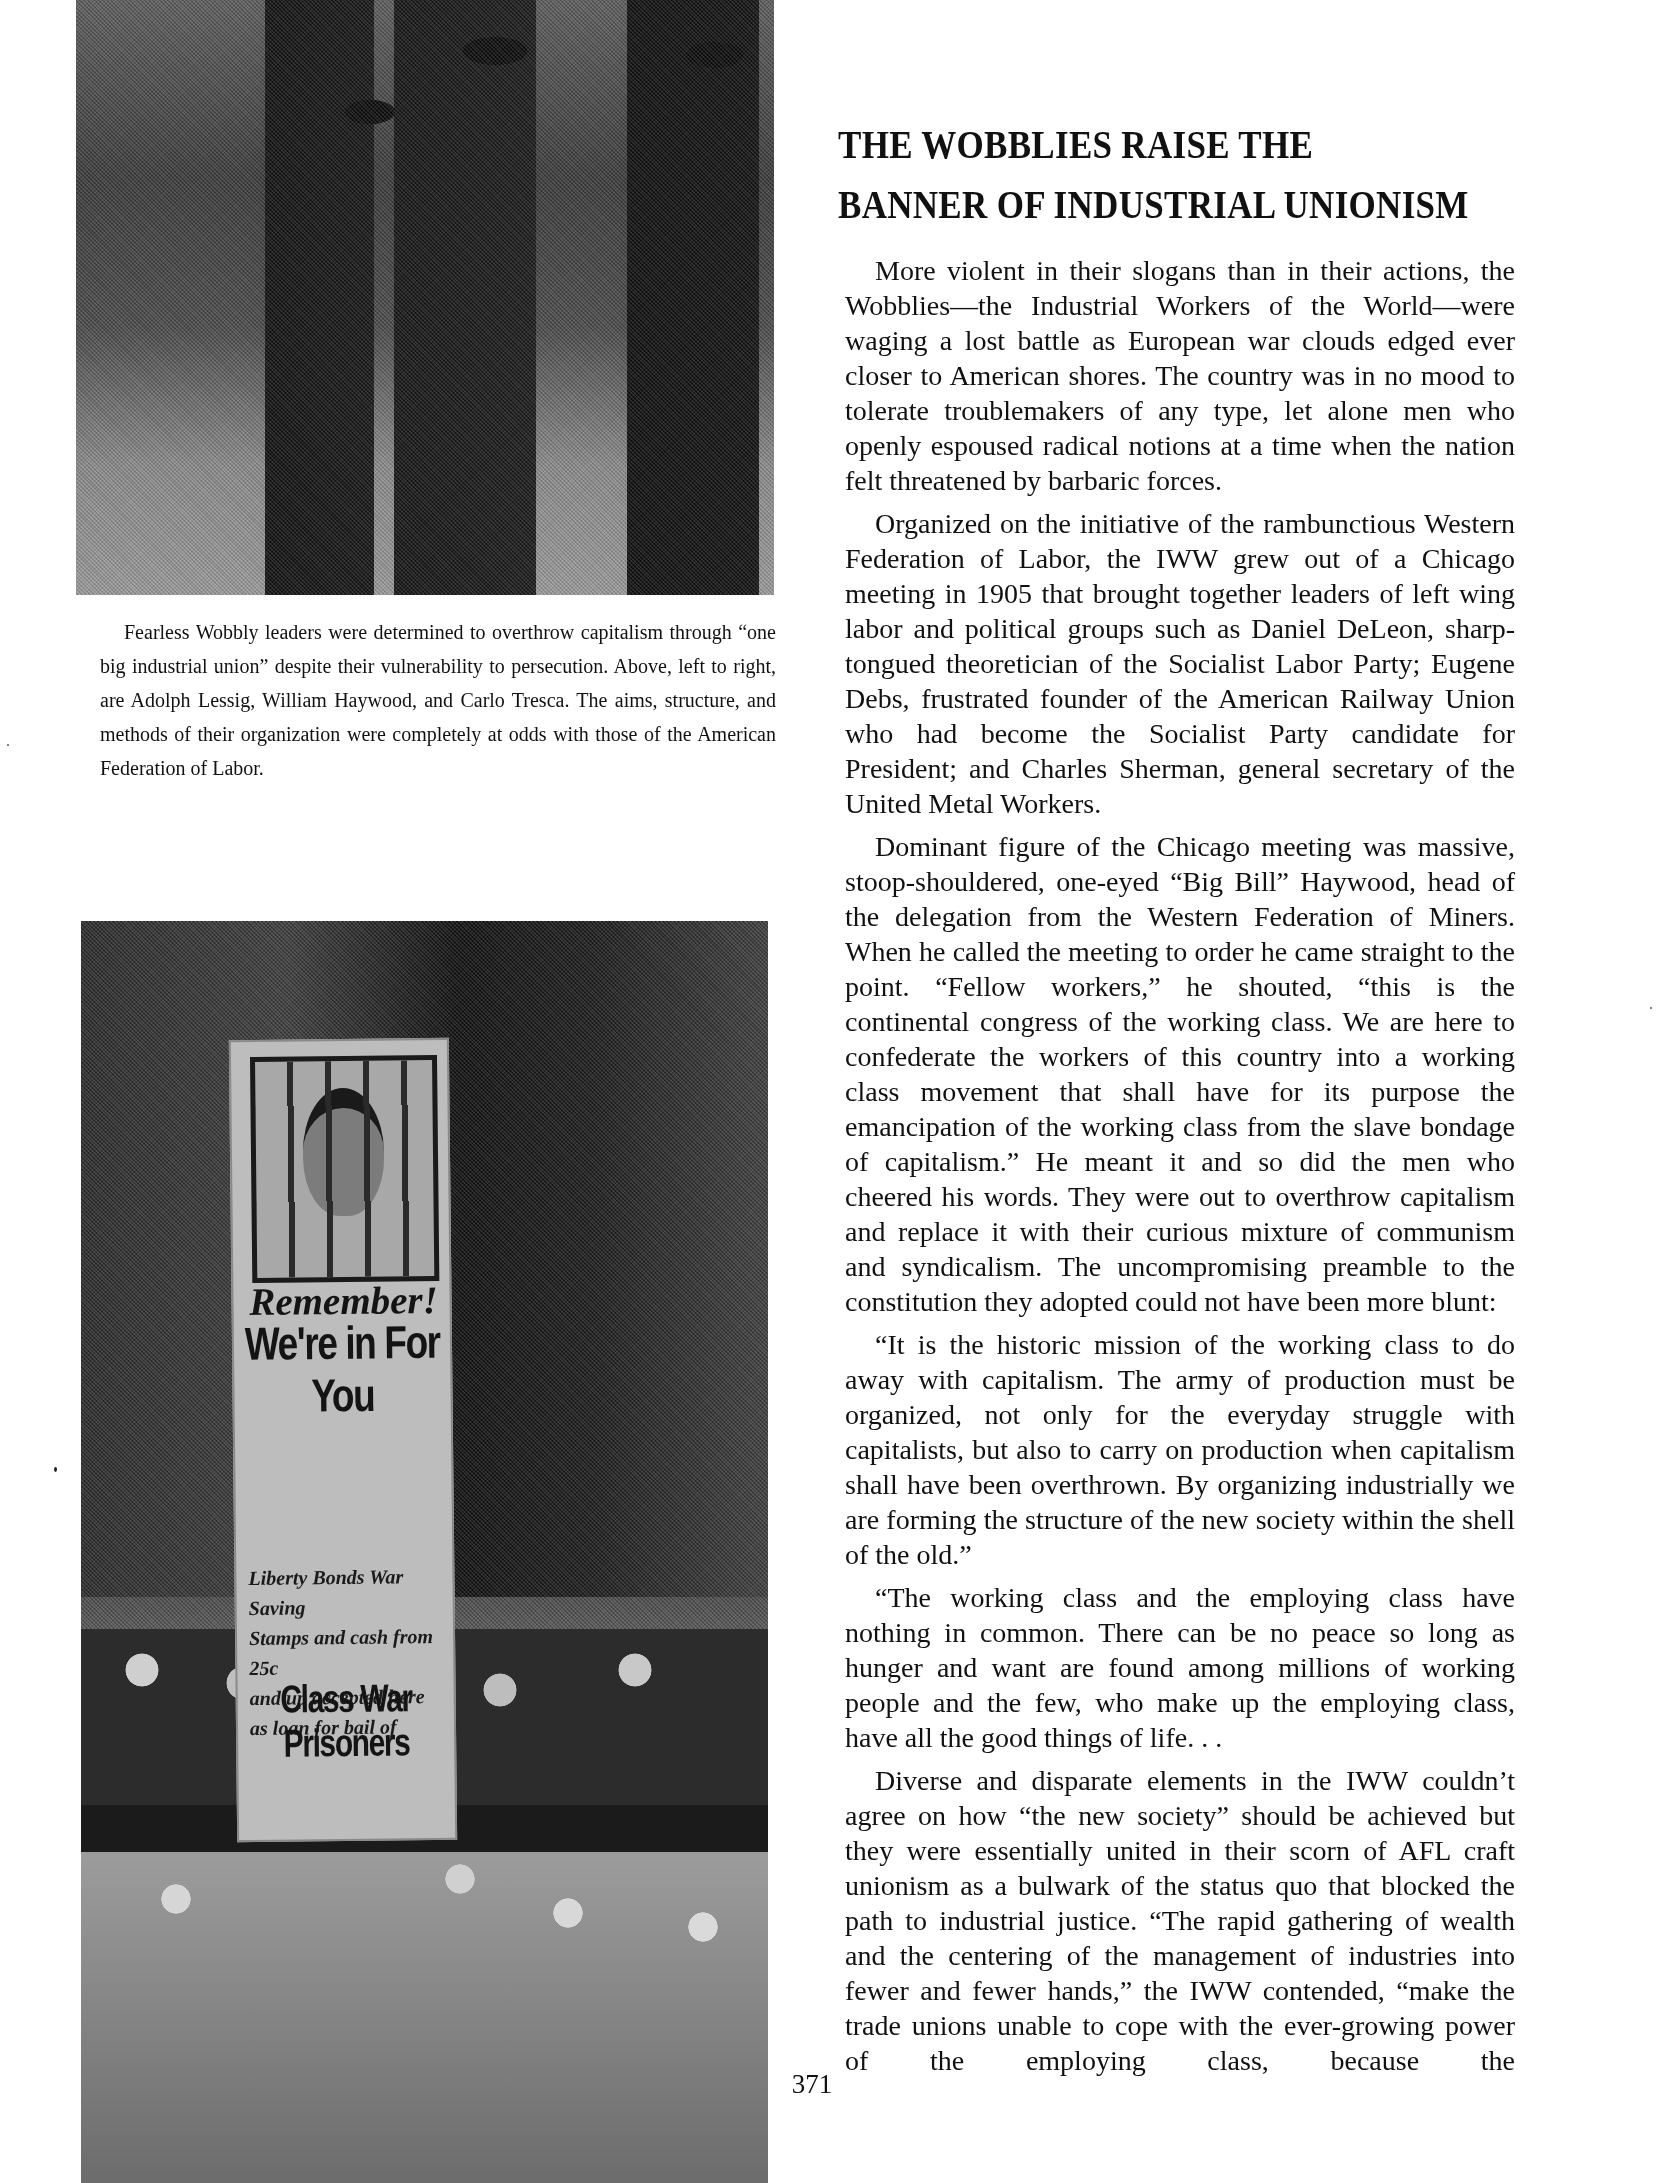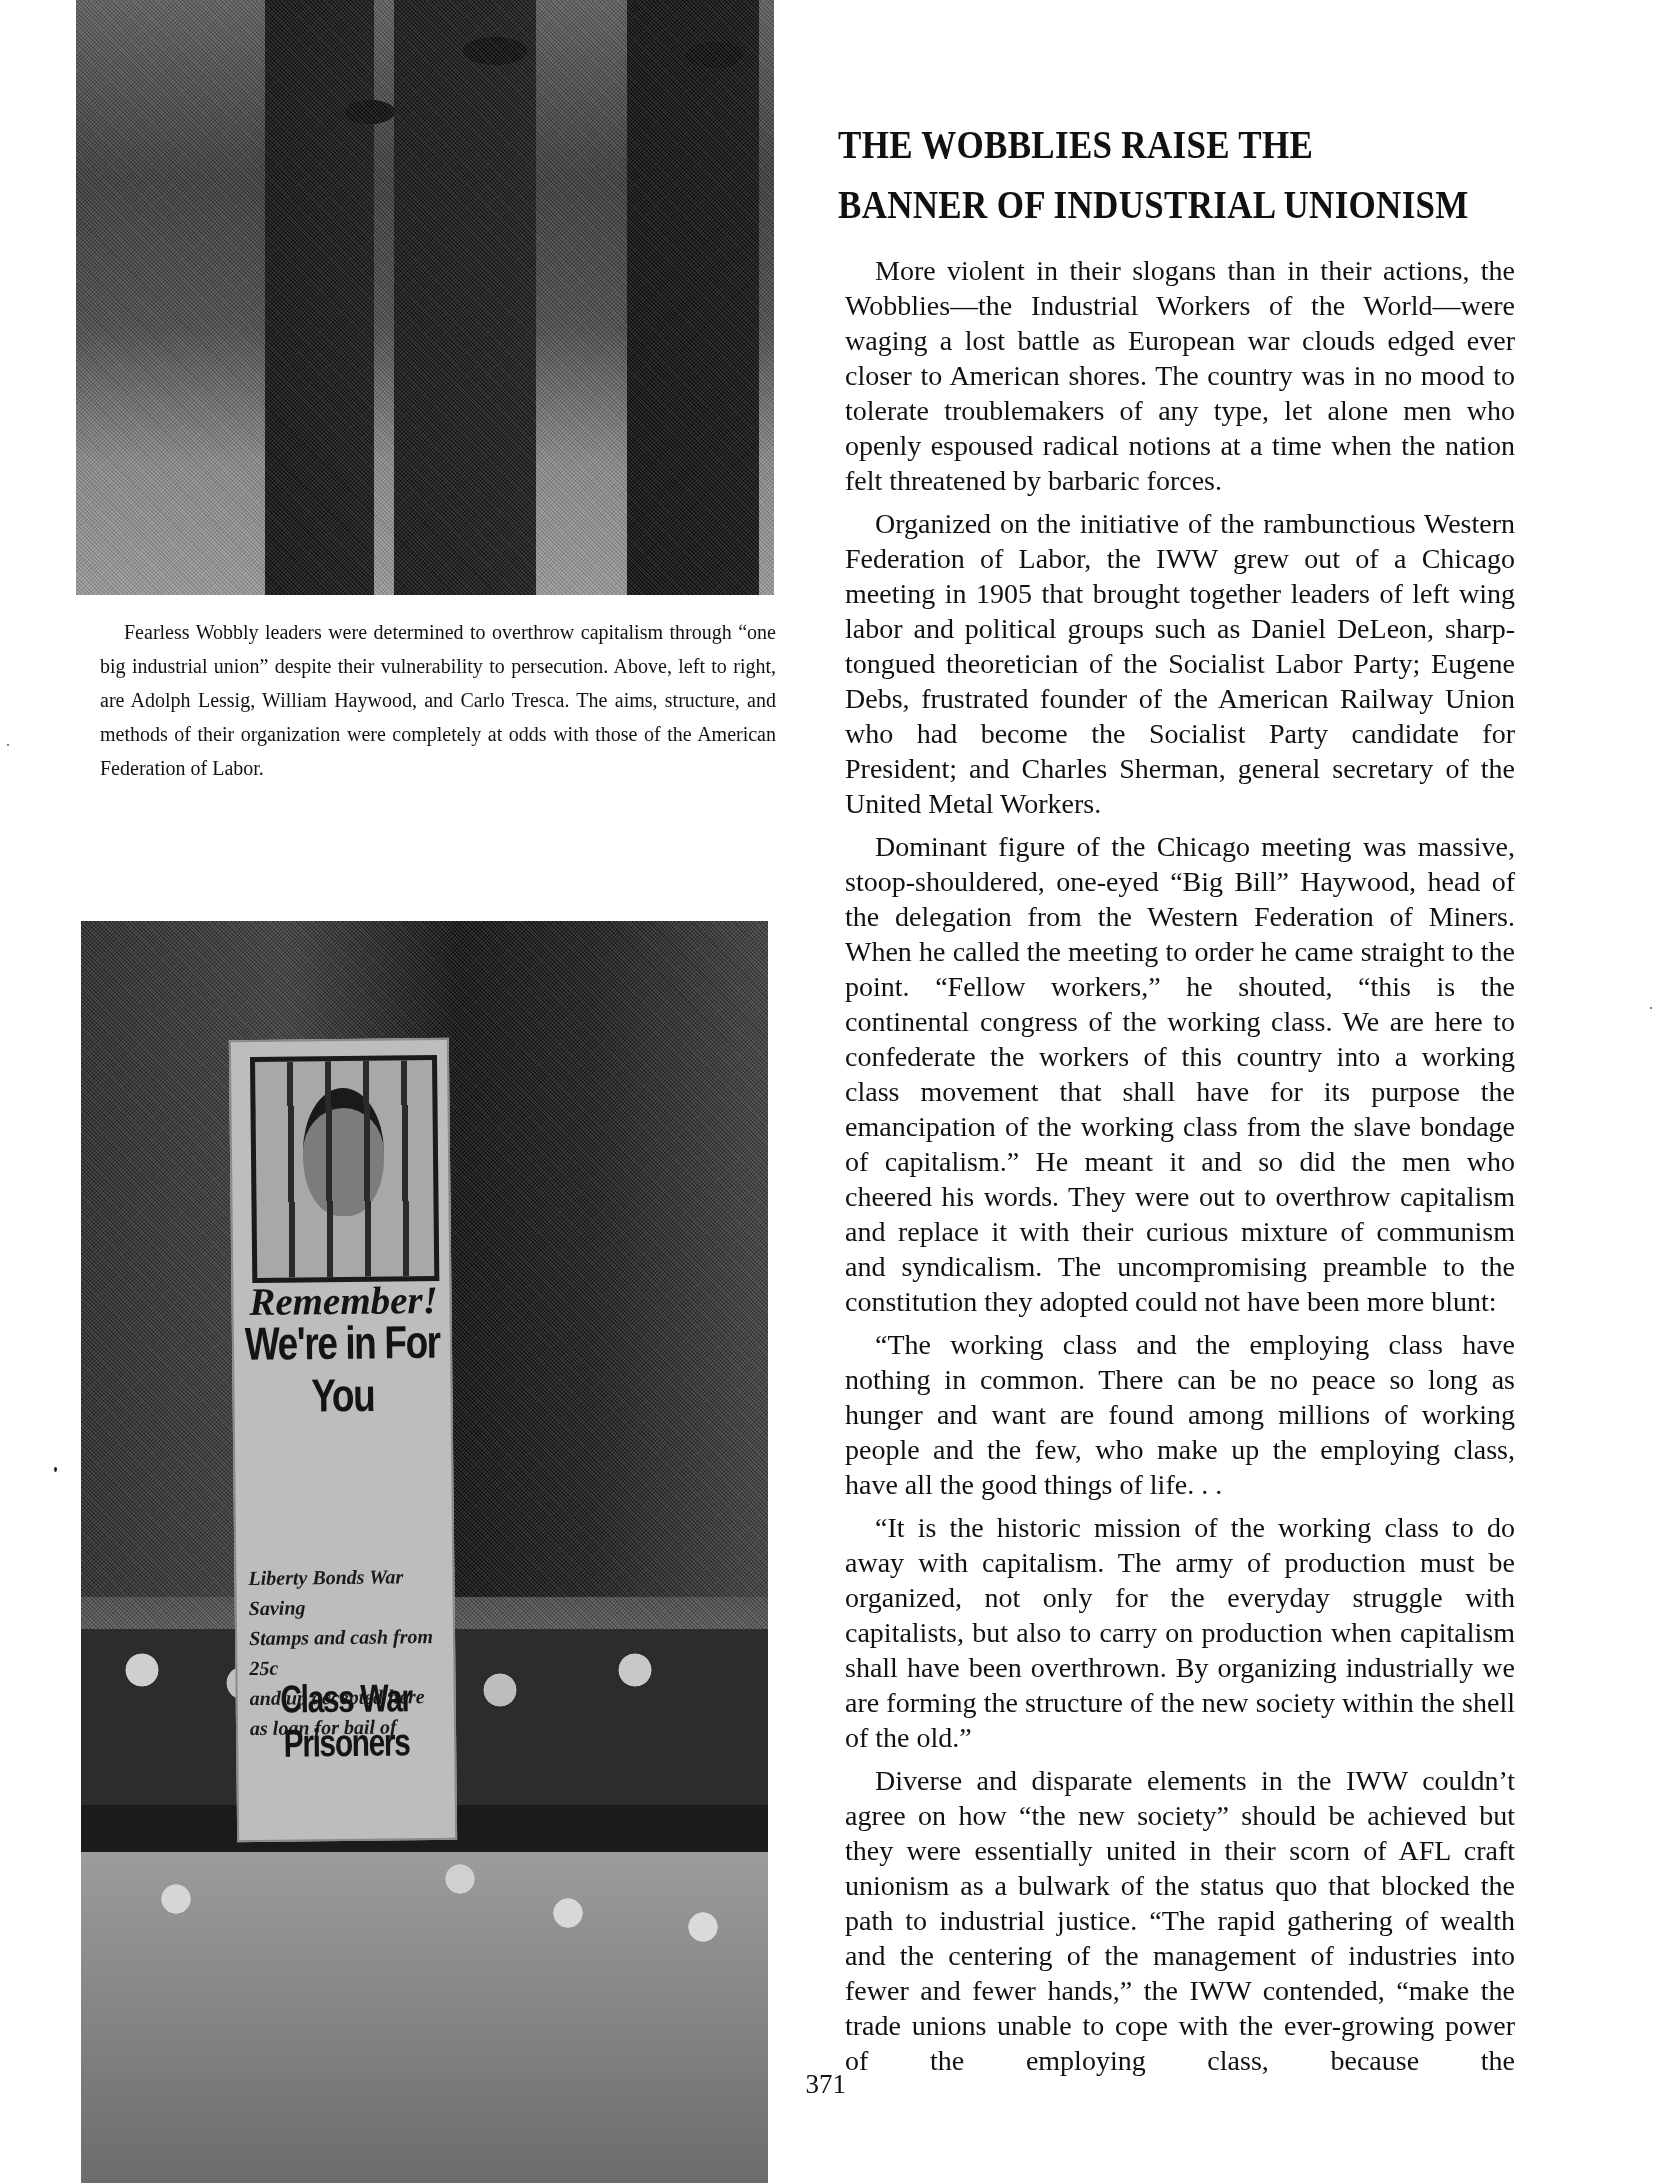--- a/index.html
+++ b/index.html
@@ -99,21 +99,21 @@
     font-family: "Liberation Serif", serif; font-weight: bold;
     font-size: 35px; line-height: 54px; letter-spacing: 0.3px;
     transform: scaleY(1.12); transform-origin: top left;
   }
   .body-col {
     position: absolute; left: 837px; top: 245px; width: 686px;
     font-size: 28px; line-height: 35px;
   }
   .body-col p { margin: 8px; text-align: justify; text-indent: 30px; }
   .page-number {
-    position: absolute; left: 778px; top: 2069px; width: 68px; text-align: right;
+    position: absolute; left: 778px; top: 2069px; width: 68px; text-align: center;
     font-size: 27px;
   }
   .speck { position: absolute; width: 2px; height: 2px; background: #555; border-radius: 50%; }
 </style>
 </head>
 <body>
 
 <div id="photo-top" class="photo"></div>
 
 <div class="caption">Fearless Wobbly leaders were determined to overthrow capitalism through “one big industrial union” despite their vulnerability to persecution. Above, left to right, are Adolph Lessig, William Haywood, and Carlo Tresca. The aims, structure, and methods of their organization were completely at odds with those of the American Federation of Labor.</div>
@@ -139,22 +139,22 @@
 
 <div class="headline">
   <div>THE WOBBLIES RAISE THE</div>
   <div>BANNER OF INDUSTRIAL UNIONISM</div>
 </div>
 
 <div class="body-col">
   <p>More violent in their slogans than in their actions, the Wobblies—the Industrial Workers of the World—were waging a lost battle as European war clouds edged ever closer to American shores. The country was in no mood to tolerate troublemakers of any type, let alone men who openly espoused radical notions at a time when the nation felt threatened by barbaric forces.</p>
   <p>Organized on the initiative of the rambunctious Western Federation of Labor, the IWW grew out of a Chicago meeting in 1905 that brought together leaders of left wing labor and political groups such as Daniel DeLeon, sharp-tongued theoretician of the Socialist Labor Party; Eugene Debs, frustrated founder of the American Railway Union who had become the Socialist Party candidate for President; and Charles Sherman, general secretary of the United Metal Workers.</p>
   <p>Dominant figure of the Chicago meeting was massive, stoop-shouldered, one-eyed “Big Bill” Haywood, head of the delegation from the Western Federation of Miners. When he called the meeting to order he came straight to the point. “Fellow workers,” he shouted, “this is the continental congress of the working class. We are here to confederate the workers of this country into a working class movement that shall have for its purpose the emancipation of the working class from the slave bondage of capitalism.” He meant it and so did the men who cheered his words. They were out to overthrow capitalism and replace it with their curious mixture of communism and syndicalism. The uncompromising preamble to the constitution they adopted could not have been more blunt:</p>
+  <p>“It is the historic mission of the working class to do away with capitalism. The army of production must be organized, not only for the everyday struggle with capitalists, but also to carry on production when capitalism shall have been overthrown. By organizing industrially we are forming the structure of the new society within the shell of the old.”</p>
   <p>“The working class and the employing class have nothing in common. There can be no peace so long as hunger and want are found among millions of working people and the few, who make up the employing class, have all the good things of life. . .</p>
-  <p>“It is the historic mission of the working class to do away with capitalism. The army of production must be organized, not only for the everyday struggle with capitalists, but also to carry on production when capitalism shall have been overthrown. By organizing industrially we are forming the structure of the new society within the shell of the old.”</p>
   <p style="text-align-last: justify;">Diverse and disparate elements in the IWW couldn’t agree on how “the new society” should be achieved but they were essentially united in their scorn of AFL craft unionism as a bulwark of the status quo that blocked the path to industrial justice. “The rapid gathering of wealth and the centering of the management of industries into fewer and fewer hands,” the IWW contended, “make the trade unions unable to cope with the ever-growing power of the employing class, because the</p>
 </div>
 
 <div class="page-number">371</div>
 
 <div class="speck" style="left:6.8px;top:744px;"></div>
 <div class="speck" style="left:54px;top:1467px;width:3.4px;height:5.4px;background:#222;"></div>
 <div class="speck" style="left:1650px;top:1007px;"></div>
 
 

